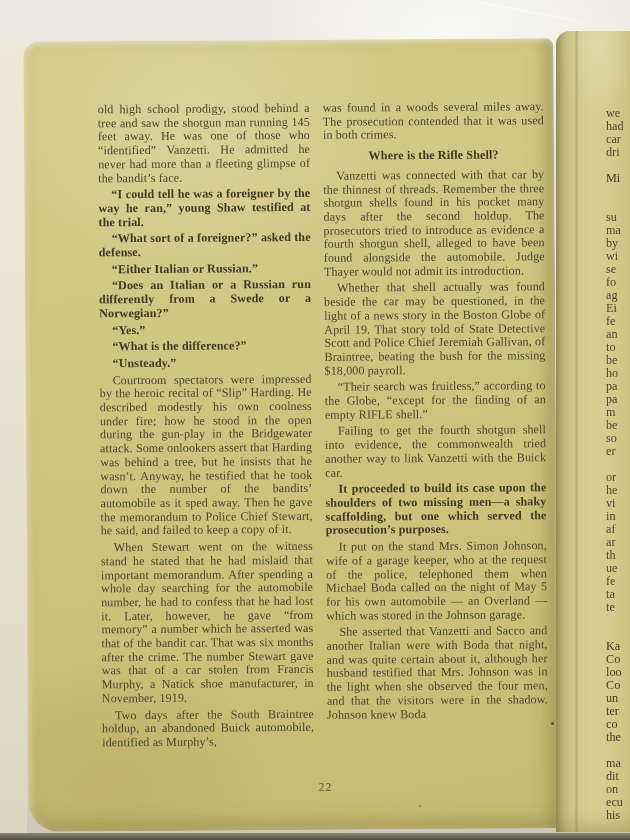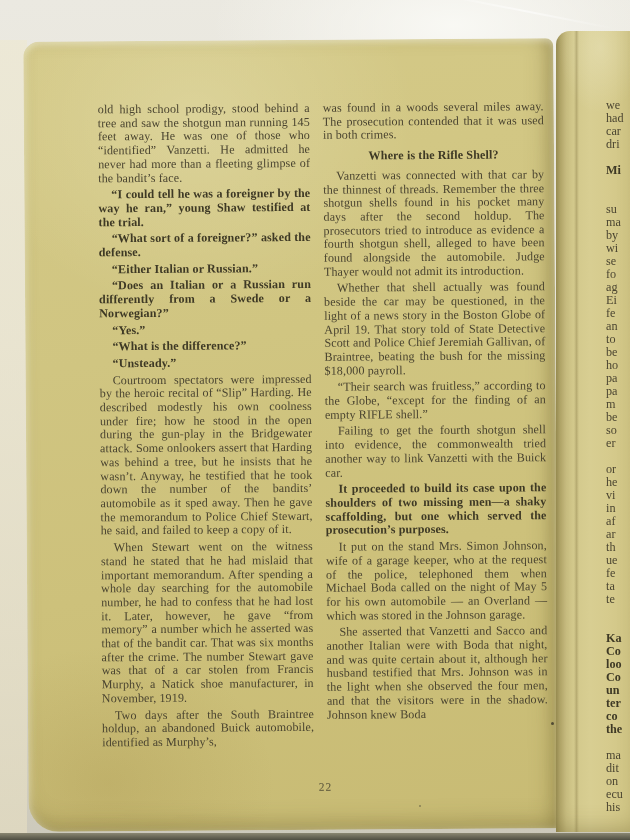--- a/index.html
+++ b/index.html
@@ -53,25 +53,25 @@
     background:
       radial-gradient(ellipse 80% 12% at 60% 2%, rgba(255,255,240,.25), transparent 70%),
       linear-gradient(90deg,#998e54 0px,#b1a569 4px,#c7bc7f 10px,#d2c88b 17px,#d8ce92 34px,#d6cb8d 70%,#d0c585 100%);
     box-shadow:inset 0 -14px 22px -12px rgba(100,88,38,.4);
   }
   .gutter-crease{
     position:absolute;left:18px;top:0;width:5px;height:100%;
     background:linear-gradient(90deg,rgba(120,105,55,0),rgba(120,105,55,.30),rgba(120,105,55,0));
   }
   .frags{
-    position:absolute;left:50px;top:68px;width:24px;overflow:hidden;
+    position:absolute;left:50px;top:76px;width:24px;overflow:hidden;
     color:#4b4531;font-size:12.2px;
   }
   .frag{height:13px;line-height:13px;white-space:nowrap;overflow:hidden;}
-  .fbold{font-weight:700;color:#3e3925;}
+  .fbold{font-weight:400;color:#3e3925;}
   .bottom-strip{
     position:absolute;left:0;bottom:0;width:630px;height:7px;
     background:linear-gradient(180deg,#8a8772,#4f4e42);
   }
   .speck1{position:absolute;left:551px;top:722px;width:3px;height:3px;border-radius:50%;background:#3a3528;opacity:.8;}
   .speck2{position:absolute;left:419px;top:805px;width:2px;height:2px;border-radius:50%;background:#6b6548;opacity:.7;}
 </style>
 </head>
 <body>
 

